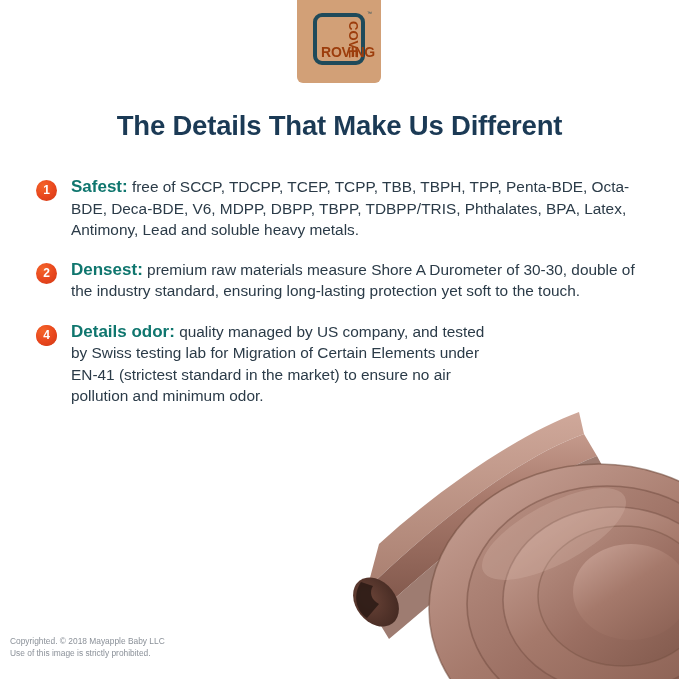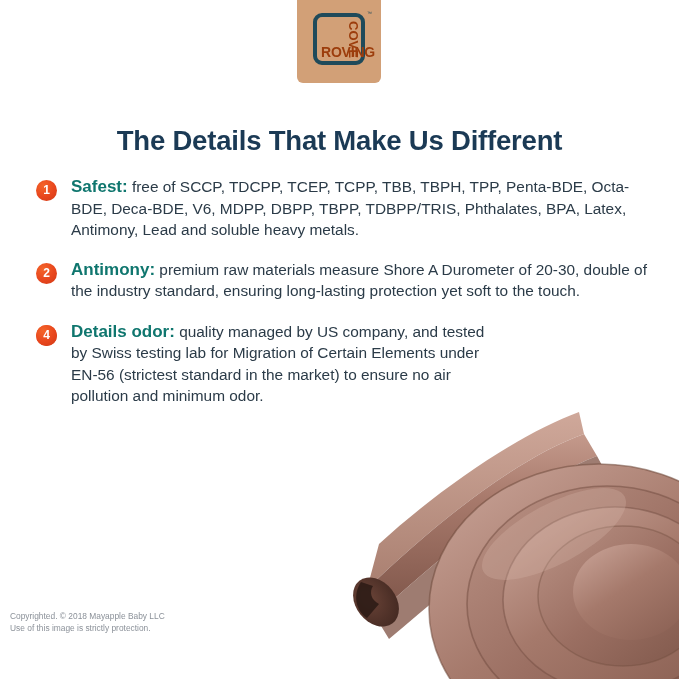--- a/index.html
+++ b/index.html
@@ -69,21 +69,21 @@
     right: 9px;
     top: 10px;
     font-size: 5px;
     color: #1f4a5a;
   }
 
   
   .page-title {
     position: absolute;
     left: 0;
-    top: 107px;
+    top: 92px;
     width: 679px;
     text-align: center;
     font-size: 27.5px;
     font-weight: bold;
     color: #1b3a55;
     letter-spacing: -0.2px;
   }
 
   
   .feature-list {
@@ -145,21 +145,21 @@
     height: 275px;
     overflow: hidden;
     pointer-events: none;
   }
   .product-photo svg { display: block; }
 
   
   .footer {
     position: absolute;
     left: 10px;
-    top: 611px;
+    top: 636px;
     font-size: 8.4px;
     line-height: 11.5px;
     color: #8b9199;
   }
 </style>
 </head>
 <body>
 
 <div class="logo-wrap">
   <div class="logo-tile">
@@ -178,32 +178,32 @@
   <div class="feature-item item-1">
     <span class="badge">1</span>
     <div class="feature-text">
       <span class="feature-label">Safest:</span><span> free of SCCP, TDCPP, TCEP, TCPP, TBB, TBPH, TPP, Penta-BDE, Octa-BDE, Deca-BDE, V6, MDPP, DBPP, TBPP, TDBPP/TRIS, Phthalates, BPA, Latex, Antimony, Lead and soluble heavy metals.</span>
     </div>
   </div>
 
   <div class="feature-item item-2">
     <span class="badge">2</span>
     <div class="feature-text">
-      <span class="feature-label">Antimony:</span><span> premium raw materials measure Shore A Durometer of 20-30, double of the industry standard, ensuring long-lasting protection yet soft to the touch.</span>
+      <span class="feature-label">Densest:</span><span> premium raw materials measure Shore A Durometer of 30-30, double of the industry standard, ensuring long-lasting protection yet soft to the touch.</span>
     </div>
   </div>
 
   <div class="feature-item item-3">
     <span class="badge">3</span>
   </div>
 
   <div class="feature-item item-4">
     <span class="badge">4</span>
     <div class="feature-text">
-      <span class="feature-label">Details odor:</span><span> quality managed by US company, and tested by Swiss testing lab for Migration of Certain Elements under EN-56 (strictest standard in the market) to ensure no air pollution and minimum odor.</span>
+      <span class="feature-label">Details odor:</span><span> quality managed by US company, and tested by Swiss testing lab for Migration of Certain Elements under EN-41 (strictest standard in the market) to ensure no air pollution and minimum odor.</span>
     </div>
   </div>
 
 </div>
 
 <div class="product-photo">
   <svg width="330" height="275" viewBox="0 0 330 275" xmlns="http://www.w3.org/2000/svg">
     <defs>
       <linearGradient id="strip" x1="0" y1="0" x2="0" y2="1">
         <stop offset="0%" stop-color="#c49a8c"></stop>
@@ -249,14 +249,14 @@
       <ellipse cx="266" cy="196" rx="112" ry="93" fill="none" stroke="#6f4a3d" stroke-width="1.6" opacity="0.45"></ellipse>
       <ellipse cx="274" cy="192" rx="85" ry="70" fill="none" stroke="#6f4a3d" stroke-width="1.5" opacity="0.4"></ellipse>
 
       <ellipse cx="205" cy="130" rx="80" ry="30" transform="rotate(-28 205 130)" fill="#d8b6a8" opacity="0.3"></ellipse>
     </g>
   </svg>
 </div>
 
 <div class="footer">
   <div>Copyrighted. © 2018 Mayapple Baby LLC</div>
-  <div>Use of this image is strictly protection.</div>
+  <div>Use of this image is strictly prohibited.</div>
 </div>
 
 </body></html>

